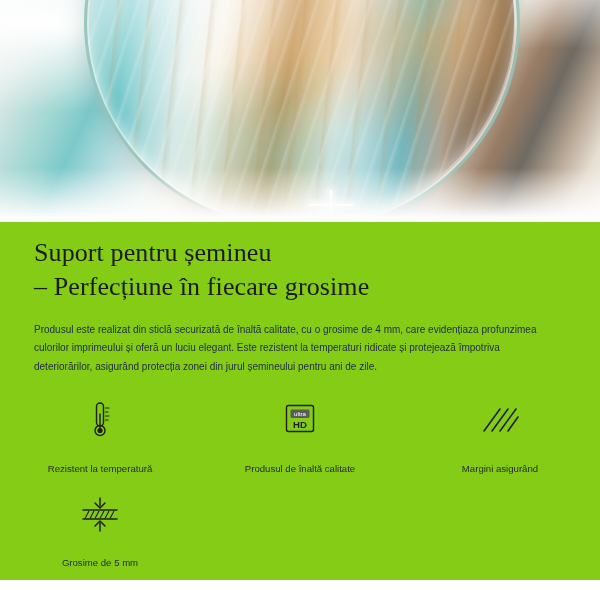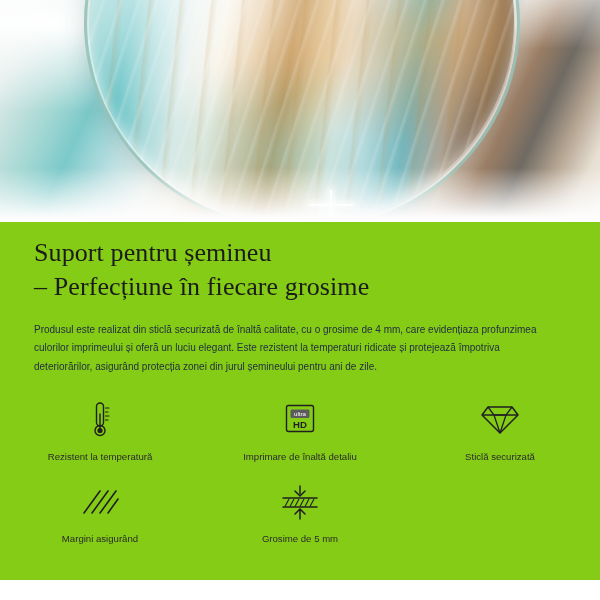--- a/index.html
+++ b/index.html
@@ -222,21 +222,21 @@
     align-items: center;
     justify-content: flex-start;
   }
   .feature-icon {
     height: 44px;
     display: flex;
     align-items: center;
     justify-content: center;
   }
   .feature-label {
-    margin-top: 9px;
+    margin-top: 21px;
     font-size: 9.6px;
     color: #2b2b2b;
     text-align: left;
   }
   svg { display: block; }
 </style>
 </head>
 <body>
 
 <div class="page">
@@ -281,36 +281,24 @@
 
     <div class="feature">
       <div class="feature-icon">
         <svg width="40" height="38" viewBox="0 0 40 38">
           <rect x="6.5" y="4.5" width="27" height="26" rx="2" fill="none" stroke="#1f1f1f" stroke-width="1.4"></rect>
           <rect x="10.5" y="8.5" width="19" height="8.5" rx="1.4" fill="#5b5b5b"></rect>
           <text x="20" y="15.2" font-family="Liberation Sans, sans-serif" font-size="6.2" fill="#ffffff" text-anchor="middle">ultra</text>
           <text x="20" y="26.6" font-family="Liberation Sans, sans-serif" font-size="9.6" font-weight="bold" fill="#1f1f1f" text-anchor="middle">HD</text>
         </svg>
       </div>
-      <div class="feature-label">Imprimare de înaltă detaliu</div>
-    </div>
-
-
-    <div class="feature">
-      <div class="feature-icon">
-        <svg width="42" height="34" viewBox="0 0 42 34">
-          <path d="M9 4 H33 L39 12 L21 30 L3 12 Z" fill="none" stroke="#1f1f1f" stroke-width="1.5" stroke-linejoin="round"></path>
-          <path d="M3 12 H39" stroke="#1f1f1f" stroke-width="1.3"></path>
-          <path d="M9 4 L15 12 L21 30" fill="none" stroke="#1f1f1f" stroke-width="1.3"></path>
-          <path d="M33 4 L27 12 L21 30" fill="none" stroke="#1f1f1f" stroke-width="1.3"></path>
-          <path d="M15 12 H27" stroke="#1f1f1f" stroke-width="1.3"></path>
-        </svg>
-      </div>
-      <div class="feature-label">Sticlă securizată</div>
-    </div>
+      <div class="feature-label">Produsul de înaltă calitate</div>
+    </div>
+
+
 
     <div class="feature">
       <div class="feature-icon">
         <svg width="40" height="34" viewBox="0 0 40 34">
           <path d="M4 28 L20 6" stroke="#1f1f1f" stroke-width="1.6" stroke-linecap="round"></path>
           <path d="M12 28 L28 6" stroke="#1f1f1f" stroke-width="1.6" stroke-linecap="round"></path>
           <path d="M20 28 L36 6" stroke="#1f1f1f" stroke-width="1.6" stroke-linecap="round"></path>
           <path d="M28 28 L38 14" stroke="#1f1f1f" stroke-width="1.6" stroke-linecap="round"></path>
         </svg>
       </div>

